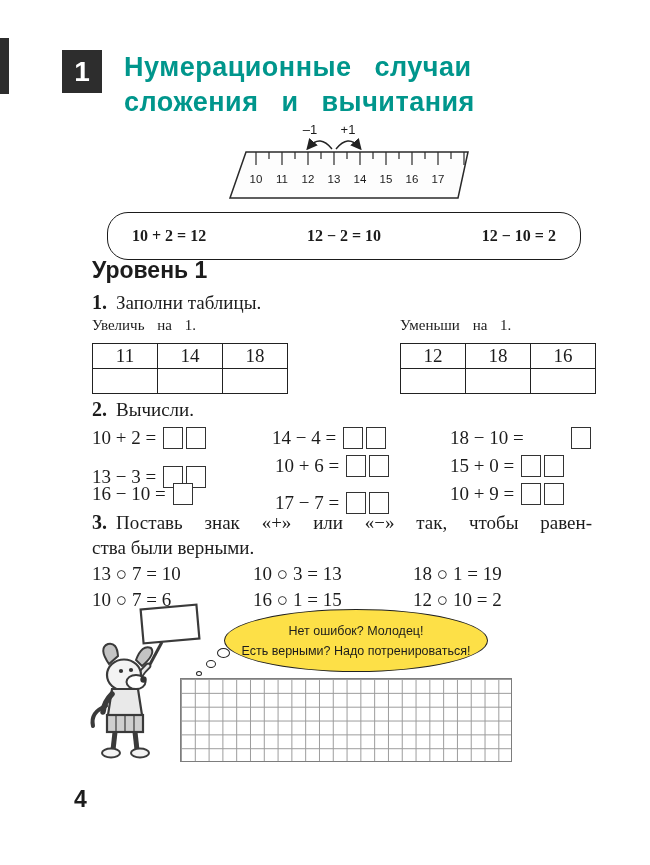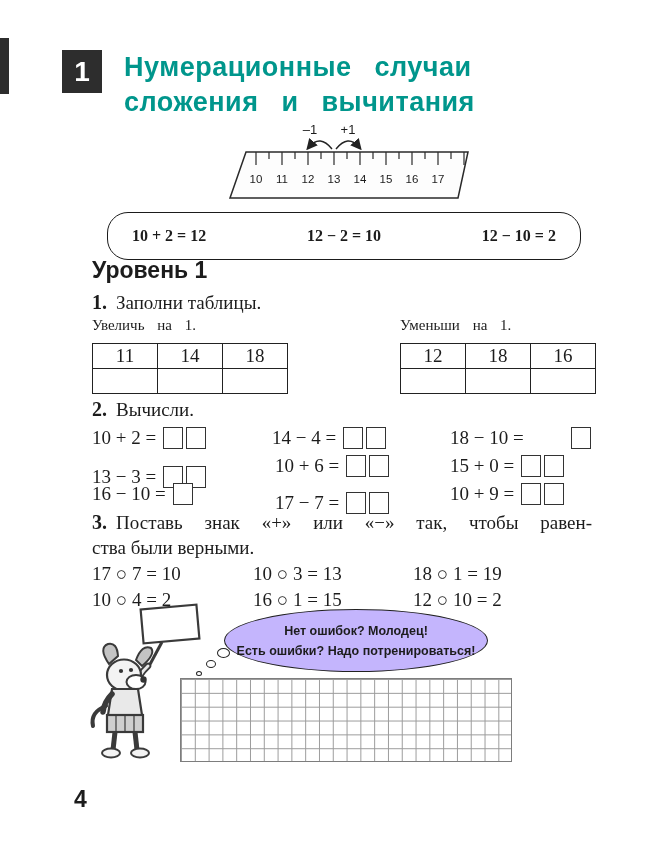--- a/index.html
+++ b/index.html
@@ -66,23 +66,23 @@
   .boxes { display:inline-flex; gap:3px; margin-left:7px; }
   .ansbox { width:20px; height:22px; border:1.4px solid #333; background:#fff; display:inline-block; }
 
   .t3-text1 { left:92px; top:511px; width:500px; text-align:justify; text-align-last:justify; }
   .t3-text2 { left:92px; top:537px; }
   .sign-eq { font-size:19px; white-space:nowrap; }
 
   
   .bubble {
     left:224px; top:609px; width:264px; height:63px;
-    border:1.6px solid #222; border-radius:50%; background:#c4b5fd; z-index:4;
+    border:1.6px solid #222; border-radius:50%; background:#fde047; z-index:4;
     display:flex; flex-direction:column; align-items:center; justify-content:center;
-    font-family:"Liberation Sans", sans-serif; font-weight:bold; font-size:12.5px;
+    font-family:"Liberation Sans", sans-serif; font-weight:normal; font-size:12.5px;
     line-height:1.6; text-align:center;
   }
   .dot { border:1.4px solid #222; border-radius:50%; background:#fff; z-index:4; }
   .dot-s { left:196px; top:671px; width:6px;  height:5px; }
   .dot-m { left:206px; top:660px; width:10px; height:8px; }
   .dot-l { left:217px; top:648px; width:13px; height:10px; }
   .dog { left:84px; top:602px; z-index:3; }
 
   
   .grid {
@@ -267,30 +267,30 @@
         <span class="ansbox"></span>
         <span class="ansbox"></span>
       </span>
     </span>
 
   <div class="abs task-line t3-text1">
     <span class="task-num">3.</span><span>Поставь знак «+» или «−» так, чтобы равен-</span>
   </div>
   <div class="abs task-line t3-text2">ства были верными.</div>
 
-  <span class="abs sign-eq" style="left:92px;  top:563px;">17 ○ 7 = 10</span>
+  <span class="abs sign-eq" style="left:92px;  top:563px;">13 ○ 7 = 10</span>
   <span class="abs sign-eq" style="left:253px; top:563px;">10 ○ 3 = 13</span>
   <span class="abs sign-eq" style="left:413px; top:563px;">18 ○ 1 = 19</span>
-  <span class="abs sign-eq" style="left:92px;  top:589px;">10 ○ 4 = 2</span>
+  <span class="abs sign-eq" style="left:92px;  top:589px;">10 ○ 7 = 6</span>
   <span class="abs sign-eq" style="left:253px; top:589px;">16 ○ 1 = 15</span>
   <span class="abs sign-eq" style="left:413px; top:589px;">12 ○ 10 = 2</span>
 
   <div class="abs bubble">
     <div>Нет ошибок?  Молодец!</div>
-    <div>Есть ошибки? Надо потренироваться!</div>
+    <div>Есть верными? Надо потренироваться!</div>
   </div>
   <div class="abs dot dot-s"></div>
   <div class="abs dot dot-m"></div>
   <div class="abs dot dot-l"></div>
 
   <svg class="abs dog" width="120" height="165" viewBox="0 0 120 165">
     <path d="M22 104 Q 6 110 9 124" stroke="#3a3a3a" stroke-width="4" fill="none" stroke-linecap="round"></path>
     <g transform="rotate(-5 86 22)">
       <rect x="58" y="5" width="56" height="34" fill="#ffffff" stroke="#3a3a3a" stroke-width="2.2"></rect>
     </g>

